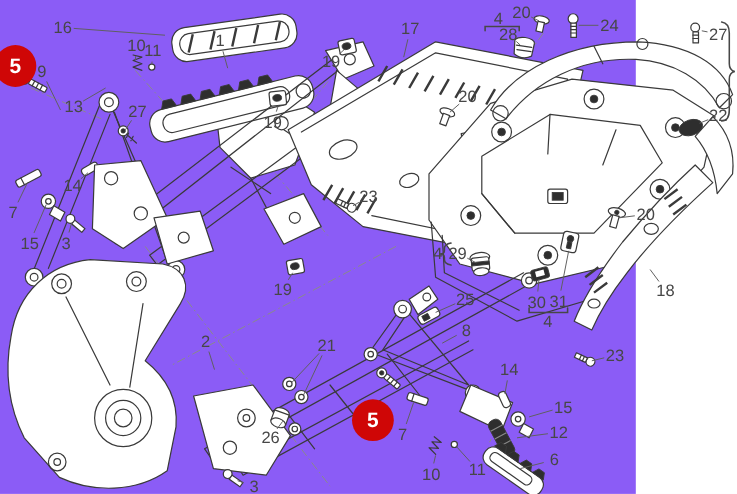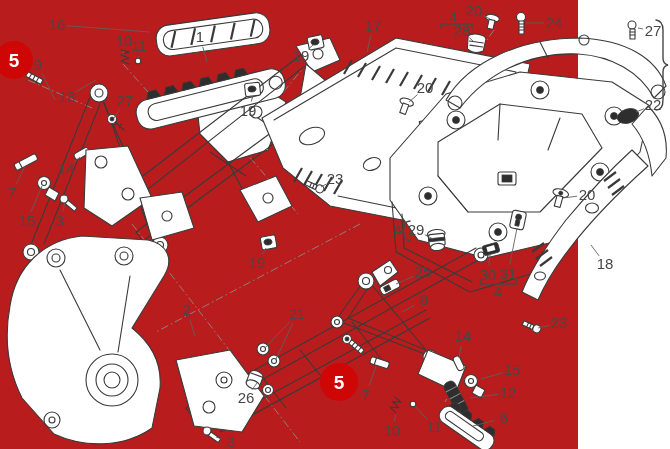--- a/index.html
+++ b/index.html
@@ -1,16 +1,16 @@
 <!DOCTYPE html>
 <html style="--line: #3a3a3a; --leader: #5f5f5f; --label: #474747; --dash: #8a8a8a; --badge-bg: #cf0606; --badge-text: #ffffff; --dark-fill: #2e2e2e;"><head>
 <meta charset="utf-8">
 <style>
   html,body{margin:0;padding:0;background:#fff;width:670px;height:449px;overflow:hidden}
-  .stage{position:relative;width:578px;height:449px;background:#b91c1c}
+  .stage{position:relative;width:578px;height:449px;background:#8b5cf6}
   svg{display:block}
   .art{stroke:var(--line,#3a3a3a);fill:none;stroke-width:1.1;stroke-linecap:round;stroke-linejoin:round}
   .artf{stroke:var(--line,#3a3a3a);fill:#ffffff;stroke-width:1.1;stroke-linejoin:round}
   .dark{fill:var(--dark-fill,#2e2e2e);stroke:var(--line,#3a3a3a);stroke-width:.8}
   .hatch{stroke:var(--line,#3a3a3a);stroke-width:2.2;fill:none}
   .dash{stroke:var(--dash,#8a8a8a);stroke-width:.9;fill:none;stroke-dasharray:8 3 1.5 3}
   .dot{stroke:var(--dash,#8a8a8a);stroke-width:.9;fill:none;stroke-dasharray:2 3}
   .leader{stroke:var(--leader,#5f5f5f);stroke-width:.9}
   .brace{stroke:var(--label,#474747);stroke-width:1.4;fill:none;stroke-linecap:round}
   text.callout{font-family:"Liberation Sans",sans-serif;font-size:15px;fill:var(--label,#474747)}

